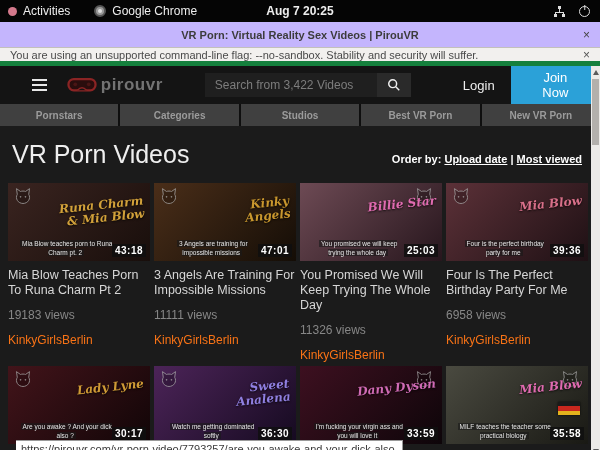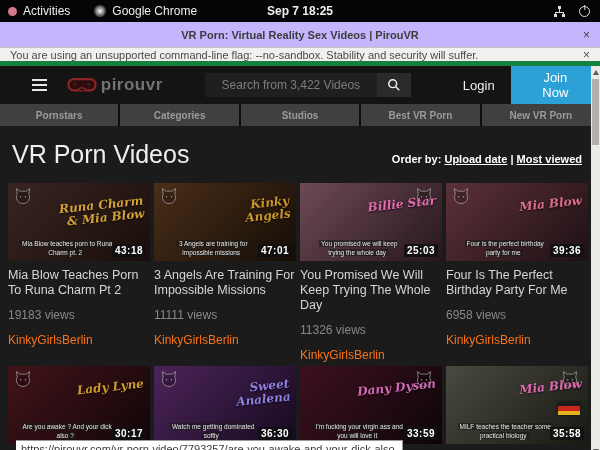--- a/index.html
+++ b/index.html
@@ -45,21 +45,21 @@
   
   .viewport { height:392px; background:#1b1b1b; position:relative; overflow:hidden; }
 
   .site-header { height:38px; background:#141414; display:flex; align-items:center; }
   .hamburger { width:16px; margin-left:32px; display:flex; flex-direction:column; gap:3px; cursor:pointer; }
   .hamburger span{ height:2px; background:#e8e8e8; }
   .logo { display:flex; align-items:center; gap:4px; margin-left:20px; cursor:pointer; }
   .logo-text { color:#737373; font-weight:bold; font-size:17px; letter-spacing:0.5px; }
   .search-wrap { display:flex; margin-left:42px; }
   .search-input { width:172px; height:24px; background:#1f1f1f; border:none; color:#bbb;
-    font-size:12px; padding:0 10px; outline:none; font-family:"Liberation Sans",sans-serif;text-align:center; }
+    font-size:12px; padding:0 10px; outline:none; font-family:"Liberation Sans",sans-serif; }
   .search-input::placeholder { color:#7d7d7d; }
   .search-btn { width:34px; height:24px; background:#2a2a2a; border:none; display:flex;
     align-items:center; justify-content:center; cursor:pointer; }
   .login { color:#eee; font-size:13px; margin-left:52px; cursor:pointer; }
   .join-btn { margin-left:16px; background:#2ba1d8; color:#fff; border:none; font-size:13px;
     padding:6px 20px; border-radius:2px; cursor:pointer; font-family:"Liberation Sans",sans-serif; }
 
   .nav { height:22px; display:flex; gap:2px; background:#0e0e0e; }
   .nav-item { flex:1; background:#404040; color:#9b9b9b; font-size:10px; font-weight:bold;
     display:flex; align-items:center; justify-content:center; cursor:pointer; }
@@ -109,21 +109,21 @@
 
 <div class="gnome-bar">
   <div class="gb-left">
     <span class="rec-dot"></span>
     <span>Activities</span>
   </div>
   <div class="gb-app">
     <span class="chrome-ic"></span>
     <span>Google Chrome</span>
   </div>
-  <div class="gb-clock">Sep 7 18:25</div>
+  <div class="gb-clock">Aug 7 20:25</div>
   <div class="gb-right">
     <span class="net-ic">
         <span class="n1"></span>
         <span class="n2"></span>
         <span class="n3"></span>
         <span class="n4"></span>
         <span class="n5"></span>
         <span class="n6"></span>
         <span class="n7"></span>
       </span>

